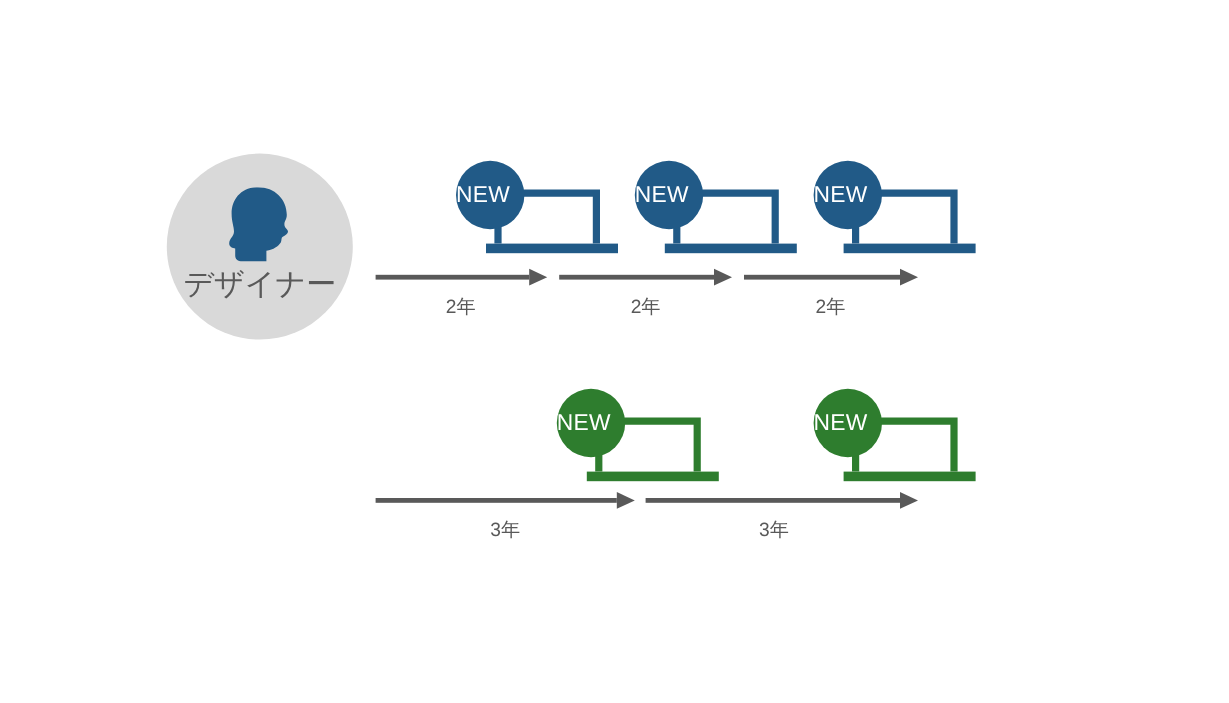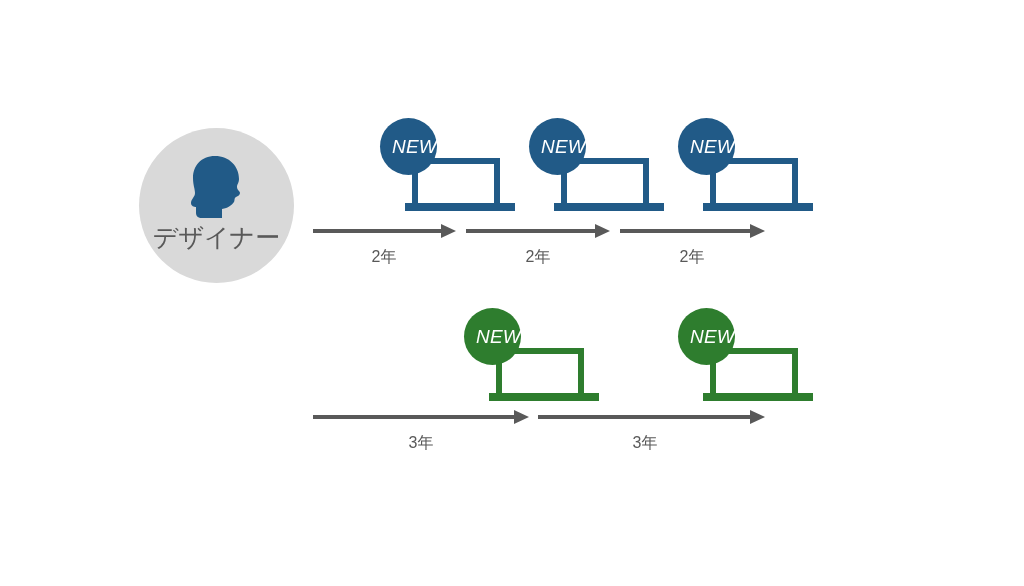--- a/index.html
+++ b/index.html
@@ -60,28 +60,27 @@
   .laptop-icon {
     position: absolute;
     left: 0;
     top: 34px;
     width: 112px;
     height: 62px;
   }
   .new-badge {
     position: absolute;
     left: -24px;
-    top: 0px;
+    top: 16px;
     width: 57px;
     height: 57px;
     border-radius: 50%;
     display: flex;
     align-items: center;
-    justify-content: flex-end;
-    font-style: italic;
+    justify-content: flex-start;
   }
   .new-badge .new-text {
     color: #ffffff;
     font-size: 19px;
     line-height: 19px;
     font-weight: 400;
     letter-spacing: 0.2px;
     white-space: nowrap;
   }
   .badge-blue { background: #215a87; }

